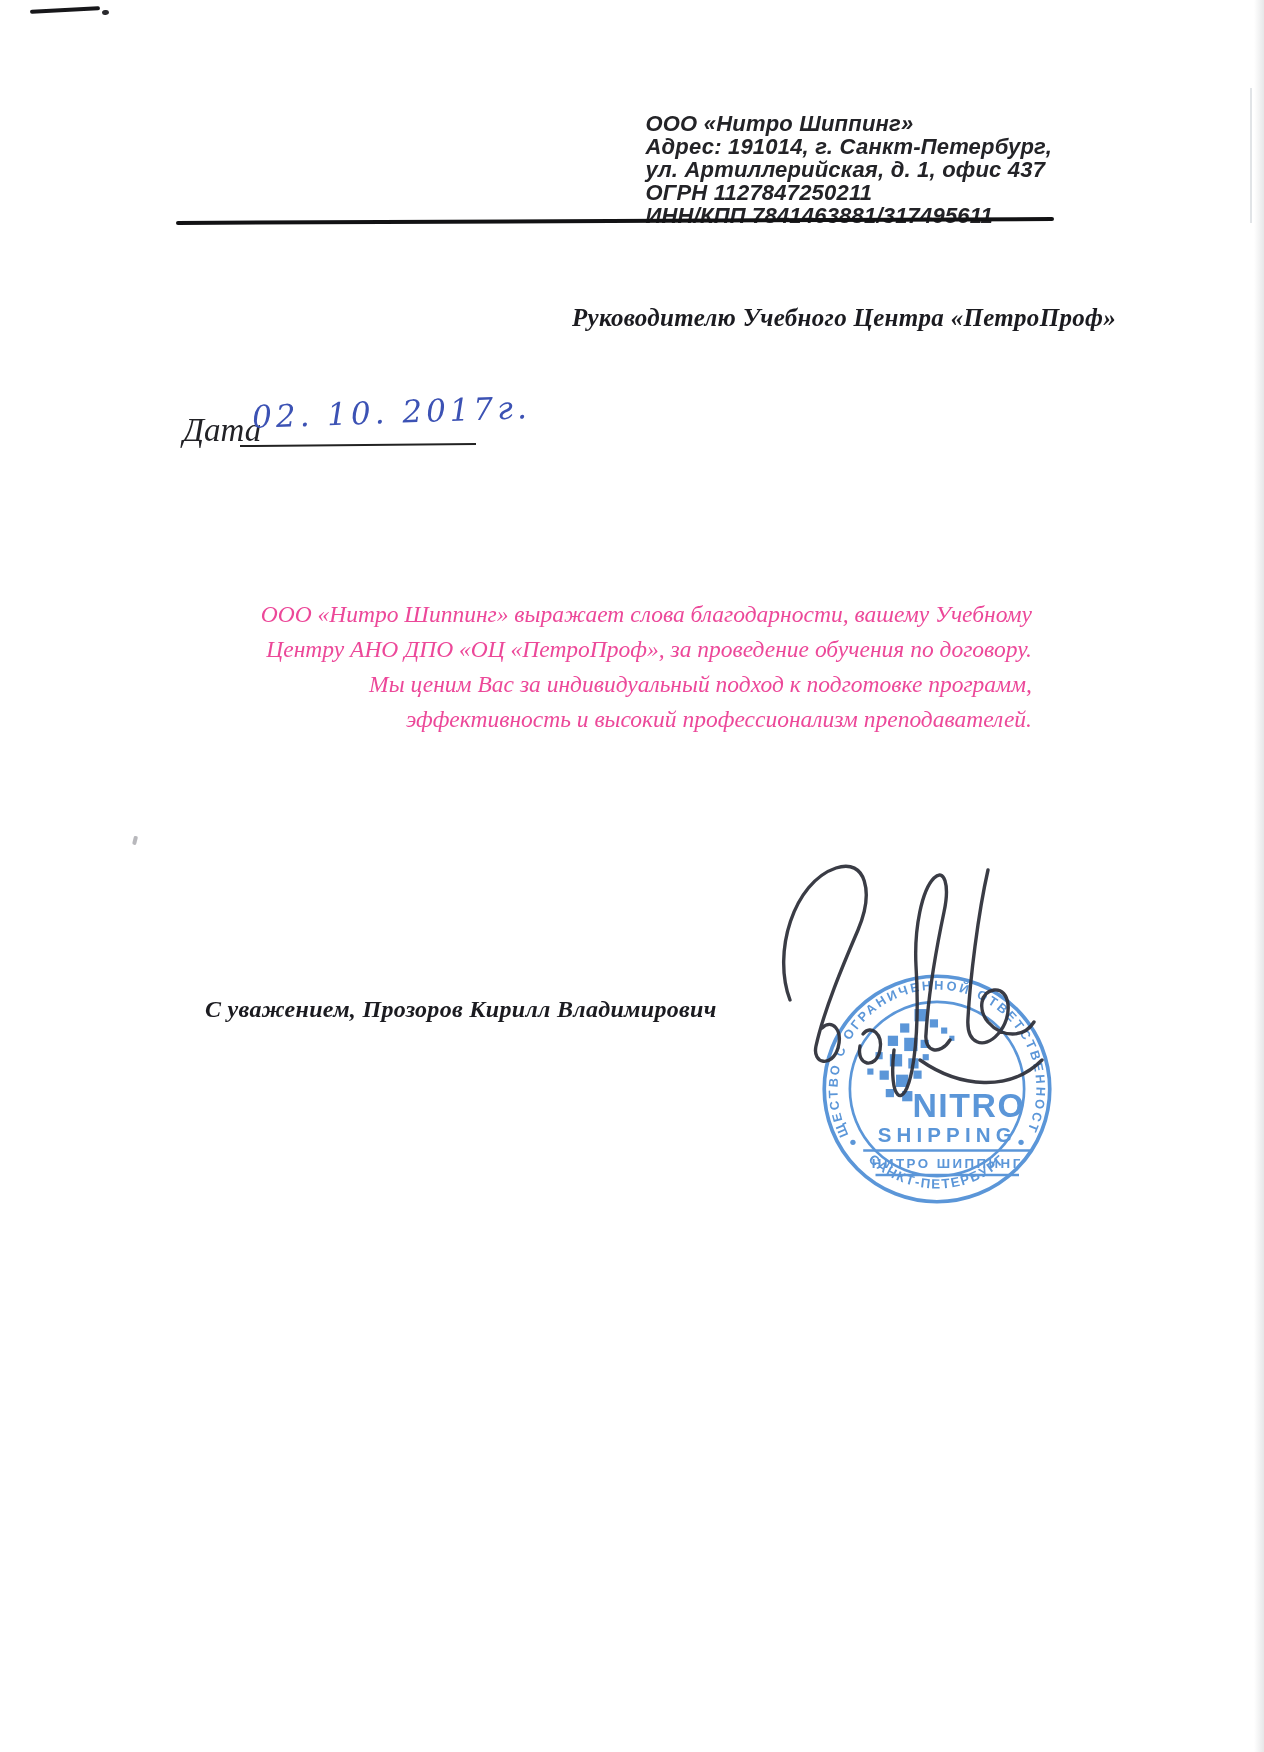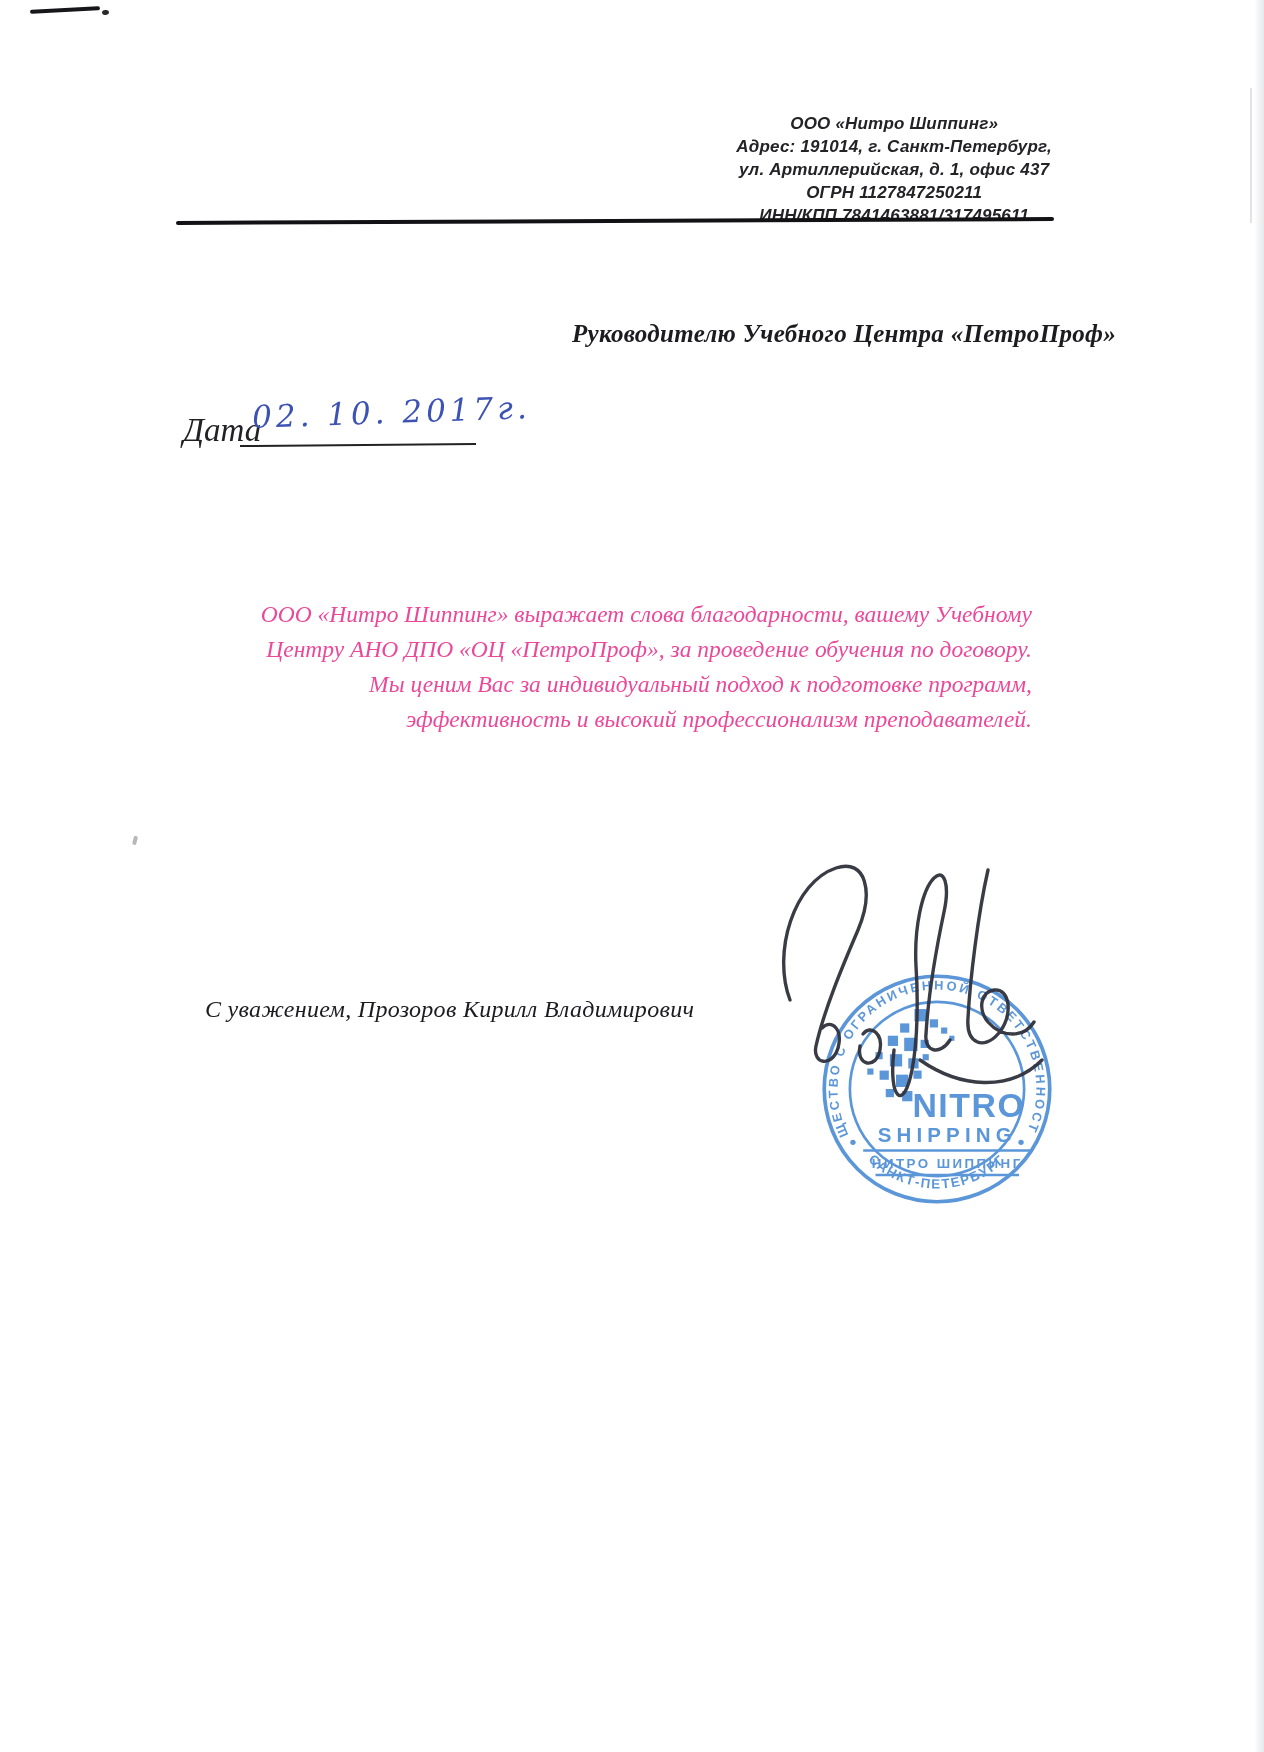--- a/index.html
+++ b/index.html
@@ -29,33 +29,33 @@
     position:absolute;right:0;top:0;width:10px;height:100%;
     background:linear-gradient(to left, rgba(120,125,130,.18), rgba(120,125,130,0));
   }
   .scan-streak{
     position:absolute;left:1250px;top:88px;width:2px;height:135px;
     background:#c9ced4;opacity:.55;
   }
   
   .letterhead{
     position:absolute;top:112px;right:212px;
-    text-align:center;
+    text-align:left;
     font-family:"Liberation Sans", sans-serif;
     font-weight:bold;font-style:italic;
-    font-size:17px;line-height:23px;color:#232327;
+    font-size:22px;line-height:23px;color:#232327;
     letter-spacing:.2px;
   }
   .rule{
     position:absolute;left:176px;top:219px;width:878px;height:3.5px;
     background:#121214;transform:rotate(-0.25deg);border-radius:2px;
   }
   
   .recipient{
-    position:absolute;top:320px;right:148px;
+    position:absolute;top:304px;right:148px;
     font-weight:bold;font-style:italic;font-size:25px;color:#1b1b20;
     letter-spacing:.3px;white-space:nowrap;text-align:center;
   }
   
   .date-label{
     position:absolute;left:183px;top:412px;
     font-style:italic;font-size:33px;color:#222226;
   }
   .date-underline{
     position:absolute;left:240px;top:444px;width:236px;height:2px;
@@ -77,21 +77,21 @@
   .para{
     position:absolute;left:228px;width:804px;
     text-align:right;font-style:italic;font-size:23.5px;line-height:35px;
     color:#ec4899;
   }
   .para-1{top:597px;}
   .para-2{top:755px;}
   
   .closing{
     position:absolute;left:205px;top:996px;
-    font-weight:normal;font-style:italic;font-size:24px;color:#1b1b20;
+    font-weight:bold;font-style:italic;font-size:24px;color:#1b1b20;
     white-space:nowrap;letter-spacing:.3px;
   }
   
   .stamp-svg{position:absolute;left:814px;top:966px;opacity:.9;}
   .stamp-svg text{font-family:"Liberation Sans", sans-serif;font-weight:bold;}
   .sig-svg{position:absolute;left:766px;top:848px;}
 </style>
 </head>
 <body>
 

